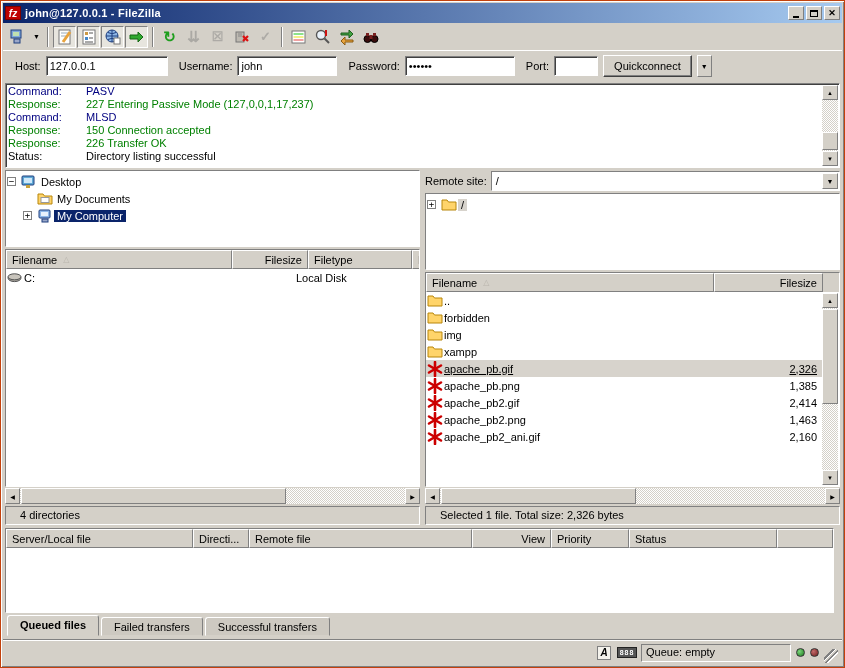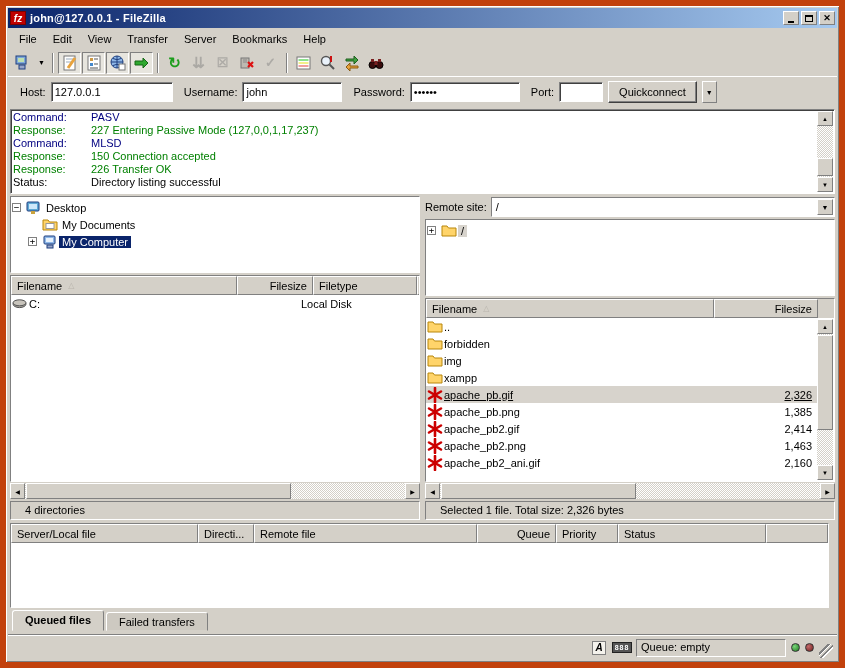--- a/index.html
+++ b/index.html
@@ -1,20 +1,20 @@
 <!DOCTYPE html>
 <html><head>
 <meta charset="utf-8">
 <style>
   * { box-sizing: border-box; margin: 0; padding: 0; }
   html,body { width:845px; height:668px; }
   body { font-family: "Liberation Sans", sans-serif; font-size: 11px; color:#000; }
 
   .window { width:845px; height:668px; background:#D4D0C8; position:relative;
-    border:6px solid #c2410c; box-shadow: inset 1px 1px 0 #fff, inset -1px -1px 0 #808080;
+    border:1px solid #c2410c; box-shadow: inset 1px 1px 0 #fff, inset -1px -1px 0 #808080;
     display:flex; flex-direction:column; padding:2px; }
 
   
   .sunken { border:1px solid; border-color:#808080 #fff #fff #808080; box-shadow: inset 1px 1px 0 #404040; }
   .sunken-lite { border:1px solid; border-color:#808080 #fff #fff #808080; }
   .raised { border:1px solid; border-color:#fff #404040 #404040 #fff; box-shadow: inset -1px -1px 0 #808080; }
   .raised-lite { border:1px solid; border-color:#fff #808080 #808080 #fff; }
 
   
   .titlebar { height:20px; background:linear-gradient(90deg,#0A246A,#A6CAF0);
@@ -135,29 +135,20 @@
         </span>
       <span class="win-btn raised-lite">
           <span class="maxglyph"></span>
         </span>
       <span class="win-btn raised-lite">
           <span>✕</span>
         </span>
     </span>
   </div>
 
-  <div class="menubar">
-    <span class="menu-item">File</span>
-    <span class="menu-item">Edit</span>
-    <span class="menu-item">View</span>
-    <span class="menu-item">Transfer</span>
-    <span class="menu-item">Server</span>
-    <span class="menu-item">Bookmarks</span>
-    <span class="menu-item">Help</span>
-  </div>
 
   <div class="toolbar">
     <span class="tb-btn">
       <svg width="17" height="17" viewBox="0 0 17 17">
           <rect x="2" y="2" width="10" height="8" fill="#7FA8D9" stroke="#1F3F7F"></rect>
           <rect x="4" y="4" width="6" height="4" fill="#BFE0B0"></rect>
           <rect x="5" y="11" width="6" height="4" fill="#9aa7c9" stroke="#1F3F7F"></rect>
         </svg>
     </span>
     <span class="tb-drop">▼</span>
@@ -520,36 +511,37 @@
       <span class="hcell raised-lite" style="width:187px">
           <span>Server/Local file</span>
         </span>
       <span class="hcell raised-lite" style="width:56px">
           <span>Directi...</span>
         </span>
       <span class="hcell raised-lite" style="width:223px">
           <span>Remote file</span>
         </span>
       <span class="hcell raised-lite right" style="width:79px">
-          <span>Queue</span>
-        </span>
-      <span class="hcell raised-lite" style="width:62px">
+          <span>View</span>
+        </span>
+      <span class="hcell raised-lite" style="width:78px">
           <span>Priority</span>
         </span>
       <span class="hcell raised-lite" style="width:148px">
           <span>Status</span>
         </span>
       <span class="hcell raised-lite" style="flex:1"></span>
     </div>
     <div class="q-body"></div>
   </div>
 
   <div class="tabs">
     <span class="tab active">Queued files</span>
     <span class="tab">Failed transfers</span>
+    <span class="tab">Successful transfers</span>
   </div>
 
   <div class="statusbar">
     <span class="sb-ico">
         <span class="ascii-badge">A</span>
       </span>
     <span class="sb-ico">
         <span class="kbd-badge">888</span>
       </span>
     <span class="queue-box sunken-lite">Queue: empty</span>

